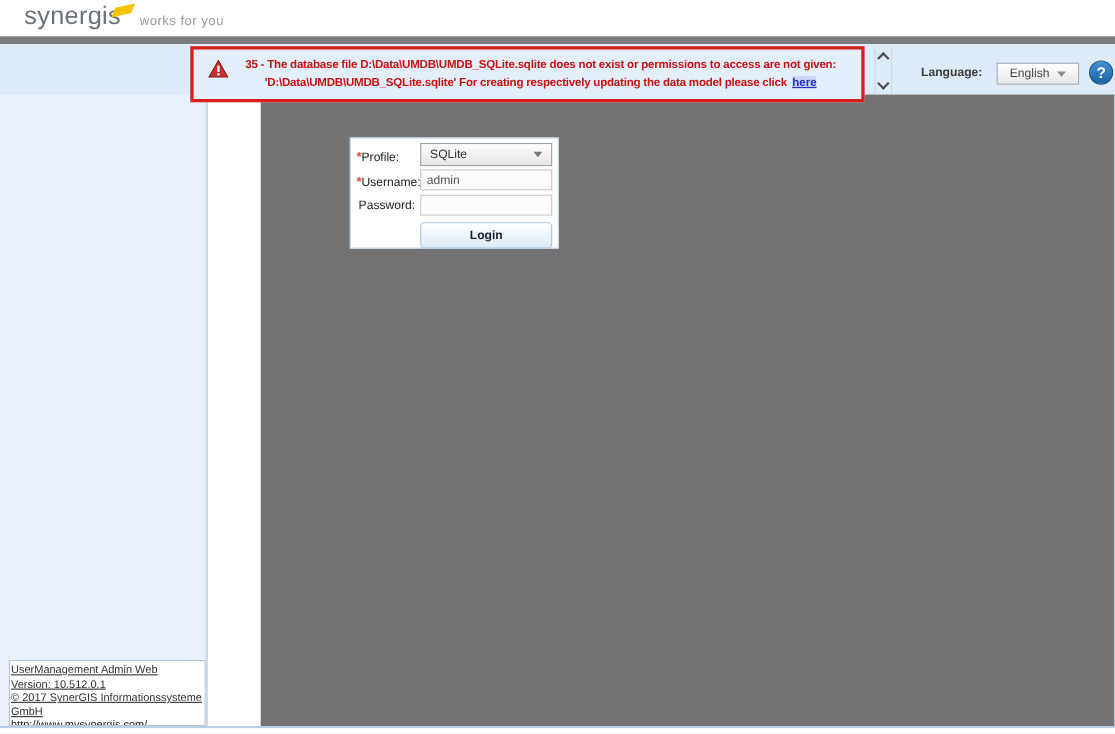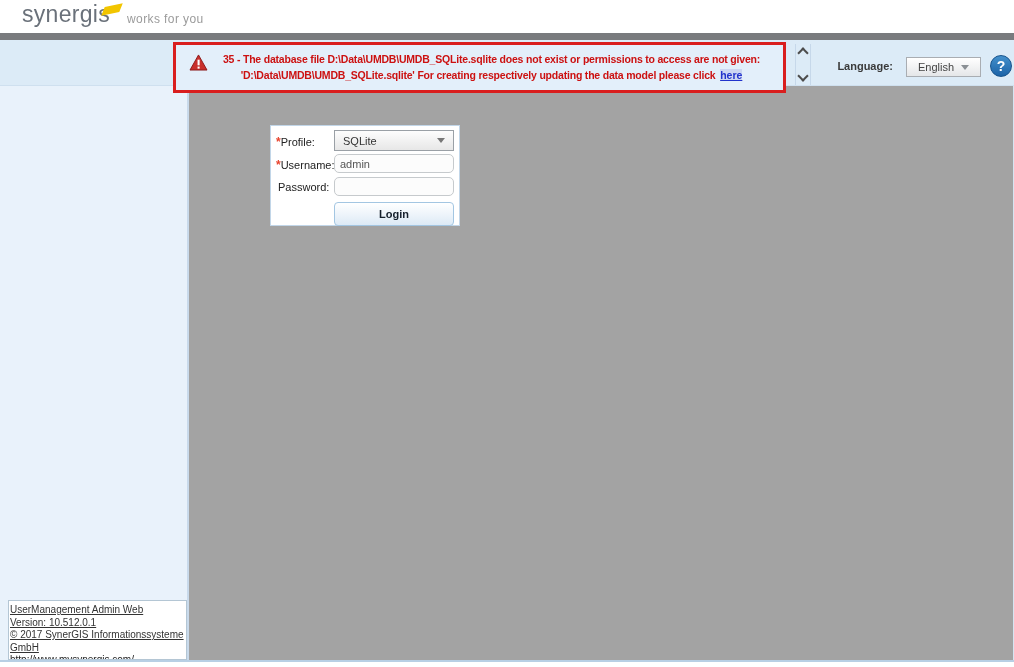--- a/index.html
+++ b/index.html
@@ -71,40 +71,40 @@
   
   .content {
     position:absolute; left:0; top:85px; width:100%; height:577px; box-sizing:border-box;
     border-top:1px solid #cfe0ef; border-bottom:2px solid #b8cfe4;
     display:flex;
   }
   .sidebar {
     position:relative; width:189px; box-sizing:border-box; background:#e9f2fb;
     border-right:2px solid #c9daeb; flex:none;
   }
-  .main { position:relative; flex:1; background:#a3a3a3; border-right:1px solid #d5e5f2; }
+  .main { position:relative; flex:1; background:#737373; border-right:1px solid #d5e5f2;margin-left:48px; }
 
   
   .login-panel {
     position:absolute; left:81px; top:39px; width:190px; height:101px; box-sizing:border-box;
     background:#fff; border:1px solid #c2d6e8;
   }
   .lbl { position:absolute; font-size:11px; color:#222; white-space:nowrap; }
   .req { color:#e8432d; font-weight:bold; font-size:12px; }
   .dd {
     position:absolute; left:63px; top:4px; width:120px; height:21px; box-sizing:border-box;
     border:1px solid #9aa0a6; border-radius:0;
     background:linear-gradient(#fdfdfd,#e7e7e7);
     display:flex; align-items:center; font-size:11px; color:#333;
     padding:0 8px; cursor:pointer;
   }
   .dd .caret { margin-left:auto; border-top-color:#777; }
   .field {
     position:absolute; left:63px; width:120px; height:19px; box-sizing:border-box;
-    border:1px solid #c6cacd; border-radius:5px; background:#fcfcfc;
+    border:1px solid #c6cacd; border-radius:0; background:#fcfcfc;
     font-family:"Liberation Sans", sans-serif; font-size:11px; color:#555; padding:0 5px; outline:none;
   }
   .login-btn {
     position:absolute; left:63px; top:76px; width:120px; height:24px; box-sizing:border-box;
     border:1px solid #a3c6e2; border-radius:4px;
     background:linear-gradient(#ffffff,#ddeaf6);
     font-family:"Liberation Sans", sans-serif; font-size:11px; font-weight:bold; color:#16202c;
     cursor:pointer;
   }
 

